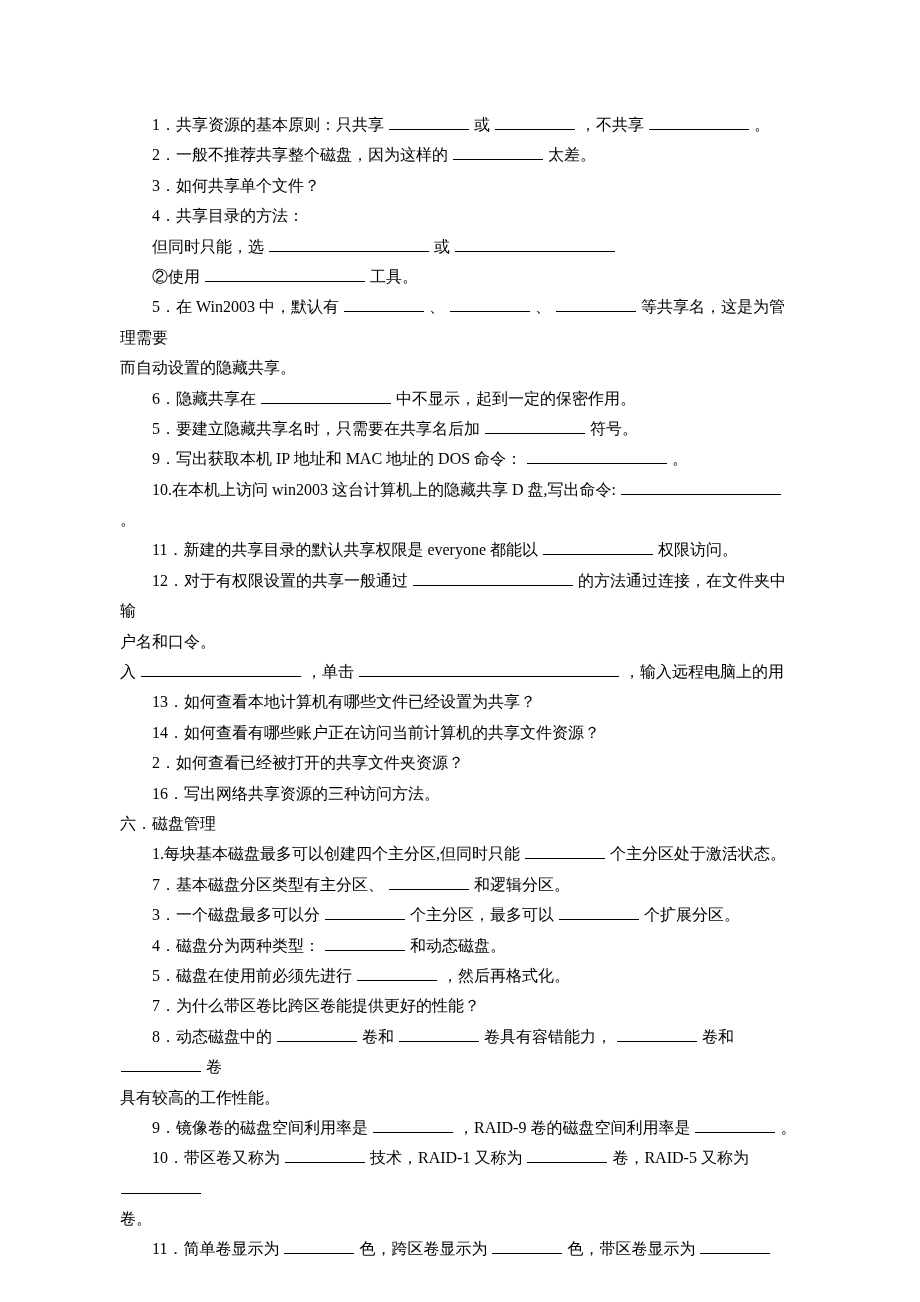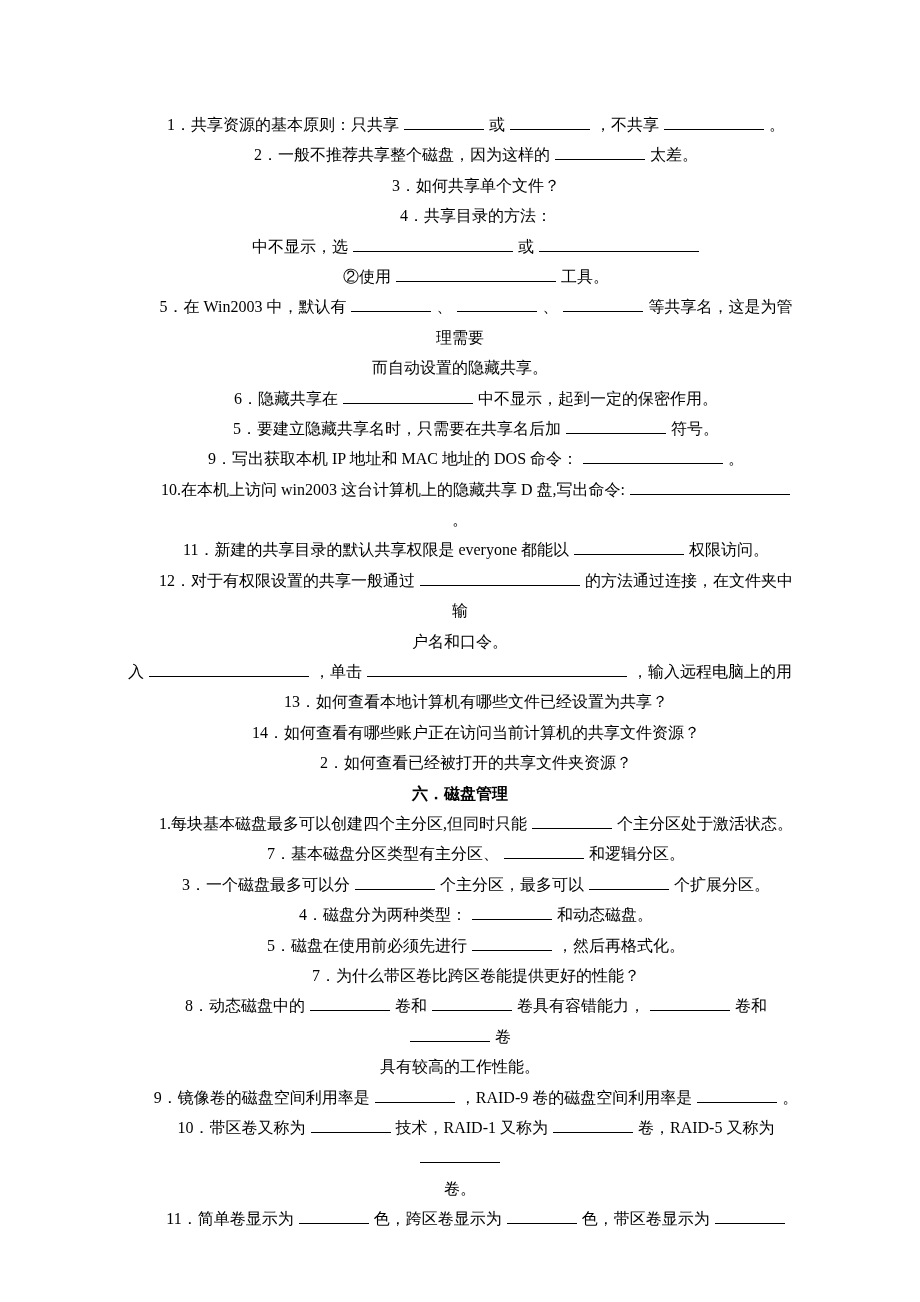--- a/index.html
+++ b/index.html
@@ -13,28 +13,27 @@
   }
   .page {
     width: 920px;
     min-height: 1302px;
     padding: 110px 120px 60px 120px;
     box-sizing: border-box;
   }
   .line {
     text-indent: 2em;
     word-break: break-all;
-    text-align: center;
   }
   .line.cont {
     text-indent: 0;
     font-family: Liberation Serif, serif;
   }
   .heading {
-    font-weight: bold;
+    font-weight: normal;
     text-indent: 0;
   }
   .blank {
     display: inline-block;
     border-bottom: 1px solid #000;
     vertical-align: baseline;
     height: 1em;
     margin: 0 1px;
   }
   .b80  { width: 80px; }
@@ -70,21 +69,21 @@
 
   <div class="line">
     <span>3．如何共享单个文件？</span>
   </div>
 
   <div class="line">
     <span>4．共享目录的方法：</span>
   </div>
 
   <div class="line">
-    <span>中不显示，选</span>
+    <span>但同时只能，选</span>
     <span class="blank b160"></span>
     <span>或</span>
     <span class="blank b160"></span>
   </div>
 
   <div class="line">
     <span>②使用</span>
     <span class="blank b160"></span>
     <span>工具。</span>
   </div>
@@ -150,20 +149,23 @@
   </div>
 
   <div class="line">
     <span>13．如何查看本地计算机有哪些文件已经设置为共享？</span>
   </div>
   <div class="line">
     <span>14．如何查看有哪些账户正在访问当前计算机的共享文件资源？</span>
   </div>
   <div class="line">
     <span>2．如何查看已经被打开的共享文件夹资源？</span>
+  </div>
+  <div class="line">
+    <span>16．写出网络共享资源的三种访问方法。</span>
   </div>
 
   <div class="line heading">
     <span>六．磁盘管理</span>
   </div>
 
   <div class="line">
     <span>1.每块基本磁盘最多可以创建四个主分区,但同时只能</span>
     <span class="blank b80"></span>
     <span>个主分区处于激活状态。</span>

